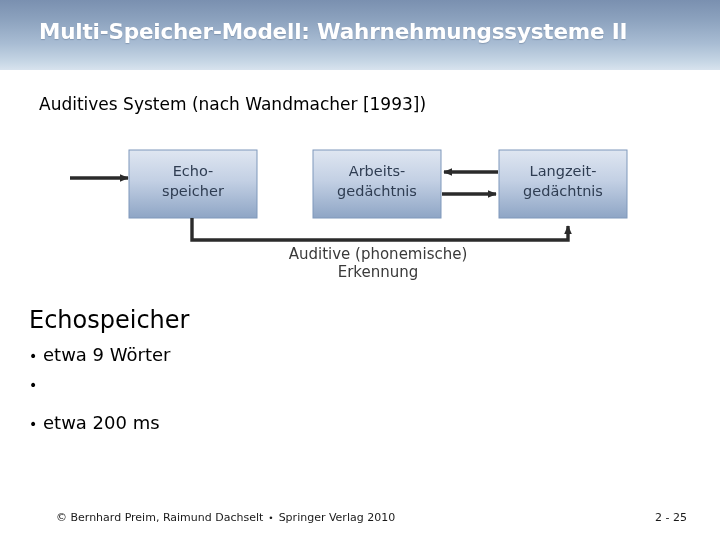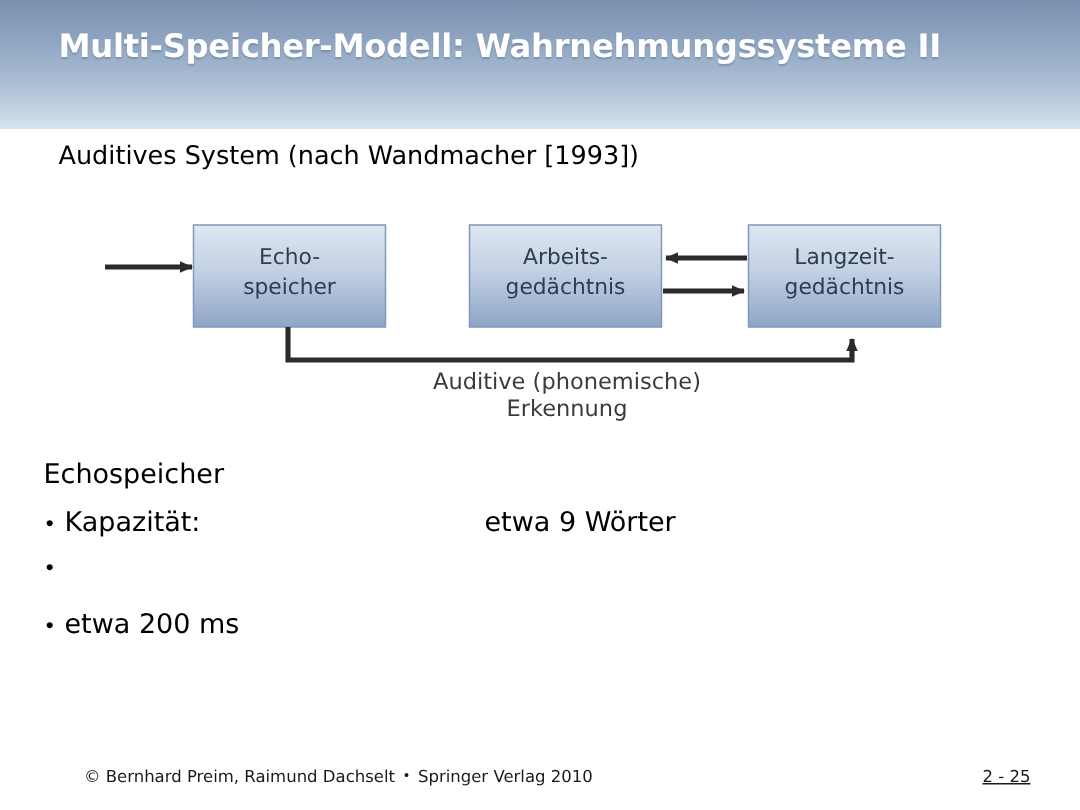--- a/index.html
+++ b/index.html
@@ -21,21 +21,21 @@
     width: 720px;
     height: 540px;
     background: #ffffff;
   }
 
   
   .title-banner {
     position: absolute;
     left: 0; top: 0;
     width: 720px;
-    height: 86px;
+    height: 70px;
     background: linear-gradient(to bottom, #7a90b0 0%, #8ca2be 28%, #a8bcd3 62%, #c6d6e5 88%, #d8e3ee 100%);
     overflow: hidden;
   }
   .title-text {
     position: absolute;
     left: 39px;
     top: 19px;
     font-size: 21.5px;
     font-weight: bold;
     color: #ffffff;
@@ -77,21 +77,21 @@
   }
 
   
   .body-block {
     position: absolute;
     left: 29px;
     top: 308px;
     width: 660px;
   }
   .body-heading {
-    font-size: 18px;
+    font-size: 24px;
     color: #000000;
     line-height: 1.0;
     margin-bottom: 12px;
     white-space: nowrap;
   }
   .body-row {
     display: flex;
     align-items: baseline;
     font-size: 18px;
     color: #000000;
@@ -137,21 +137,20 @@
     font-size: 9px;
     vertical-align: middle;
   }
   .footer-page {
     position: absolute;
     left: 655px;
     top: 511px;
     font-size: 11px;
     color: #1a1a1a;
     white-space: nowrap;
-    text-decoration: underline;
   }
 </style>
 </head>
 <body>
 
 <div class="slide">
 
   <div class="title-banner">
     <div class="title-text">Multi-Speicher-Modell: Wahrnehmungssysteme II</div>
   </div>
@@ -194,21 +193,20 @@
       <text class="dg-path-label" x="378" y="121" text-anchor="middle">Auditive (phonemische)</text>
       <text class="dg-path-label" x="378" y="139" text-anchor="middle">Erkennung</text>
     </svg>
   </div>
 
   <div class="body-block">
     <div class="body-heading">Echospeicher</div>
 
     <div class="body-row">
       <span class="bullet-glyph">•</span>
-      <span class="row-label">Kapazität:</span>
       <span class="row-value">etwa 9 Wörter</span>
     </div>
 
     <div class="body-row">
       <span class="bullet-glyph">•</span>
     </div>
 
     <div class="body-row">
       <span class="bullet-glyph">•</span>
       <span class="row-value">etwa 200 ms</span>

